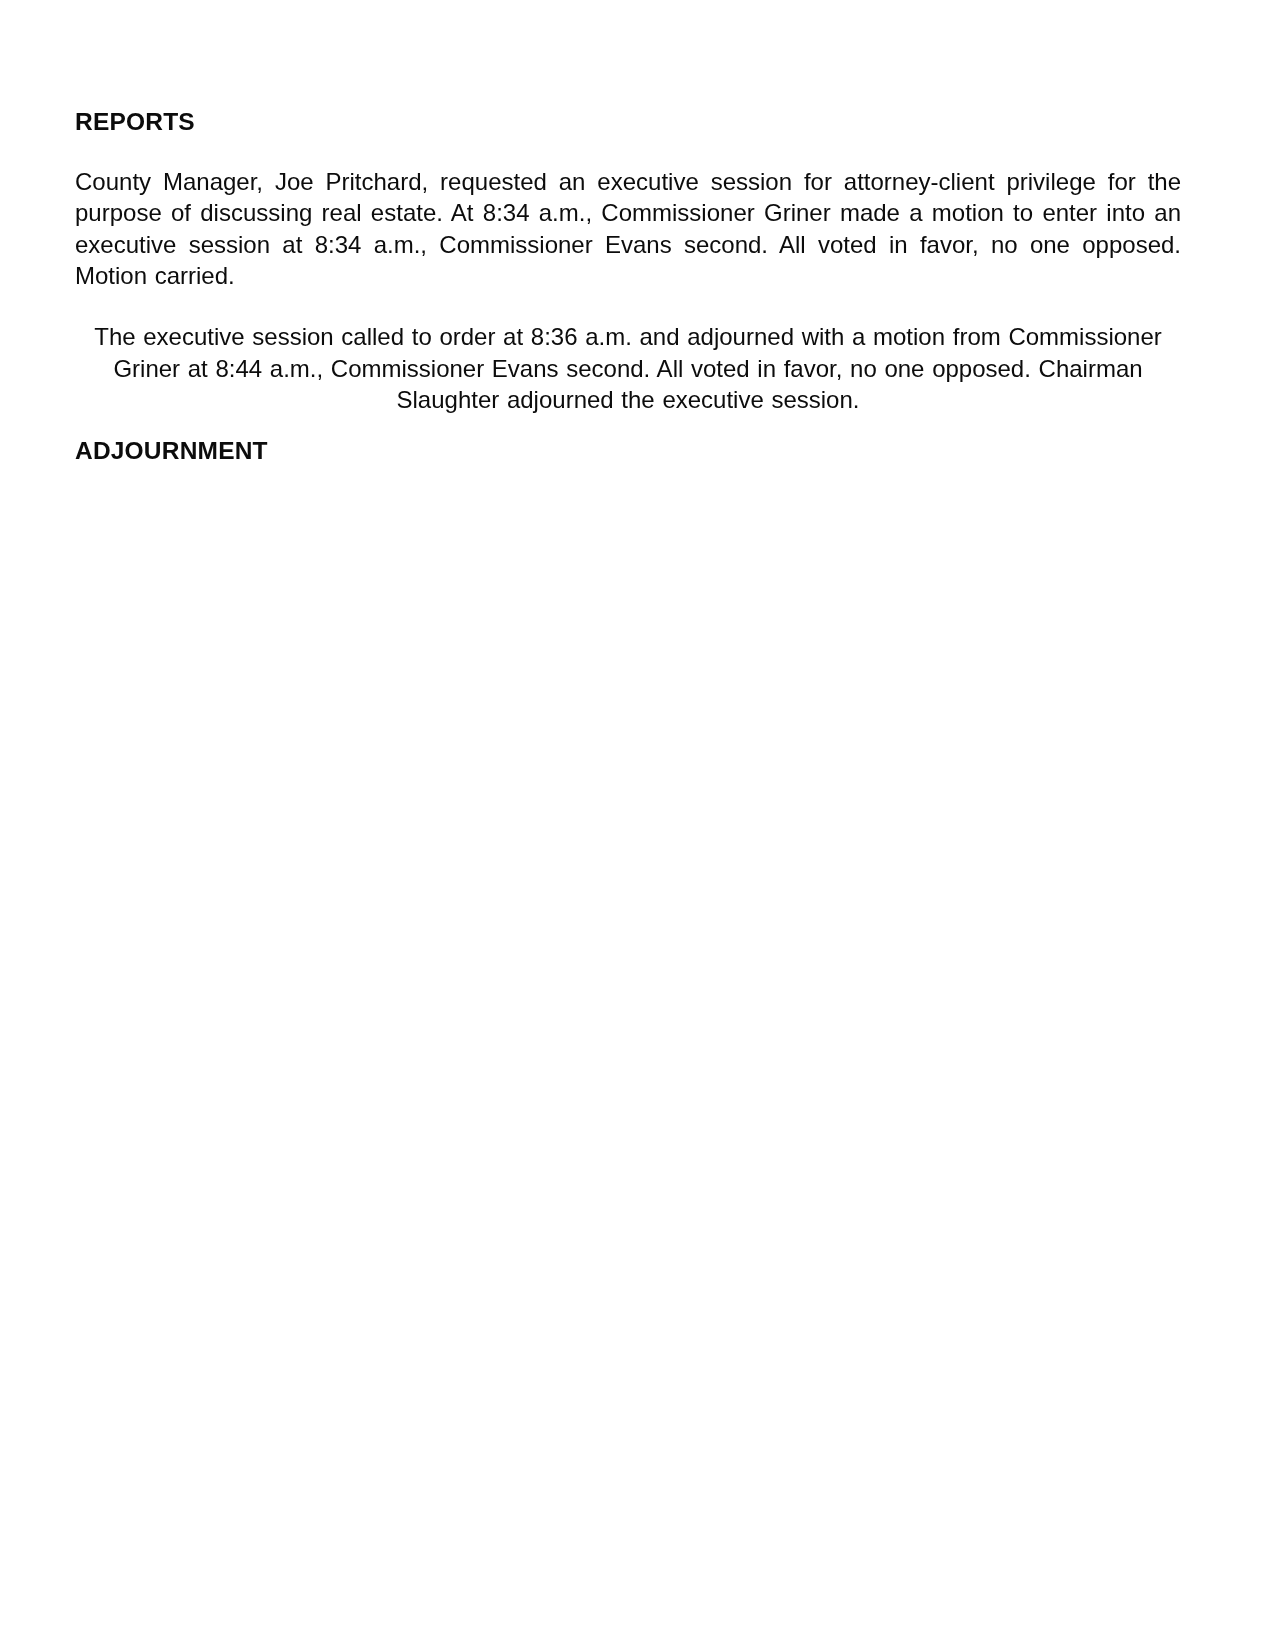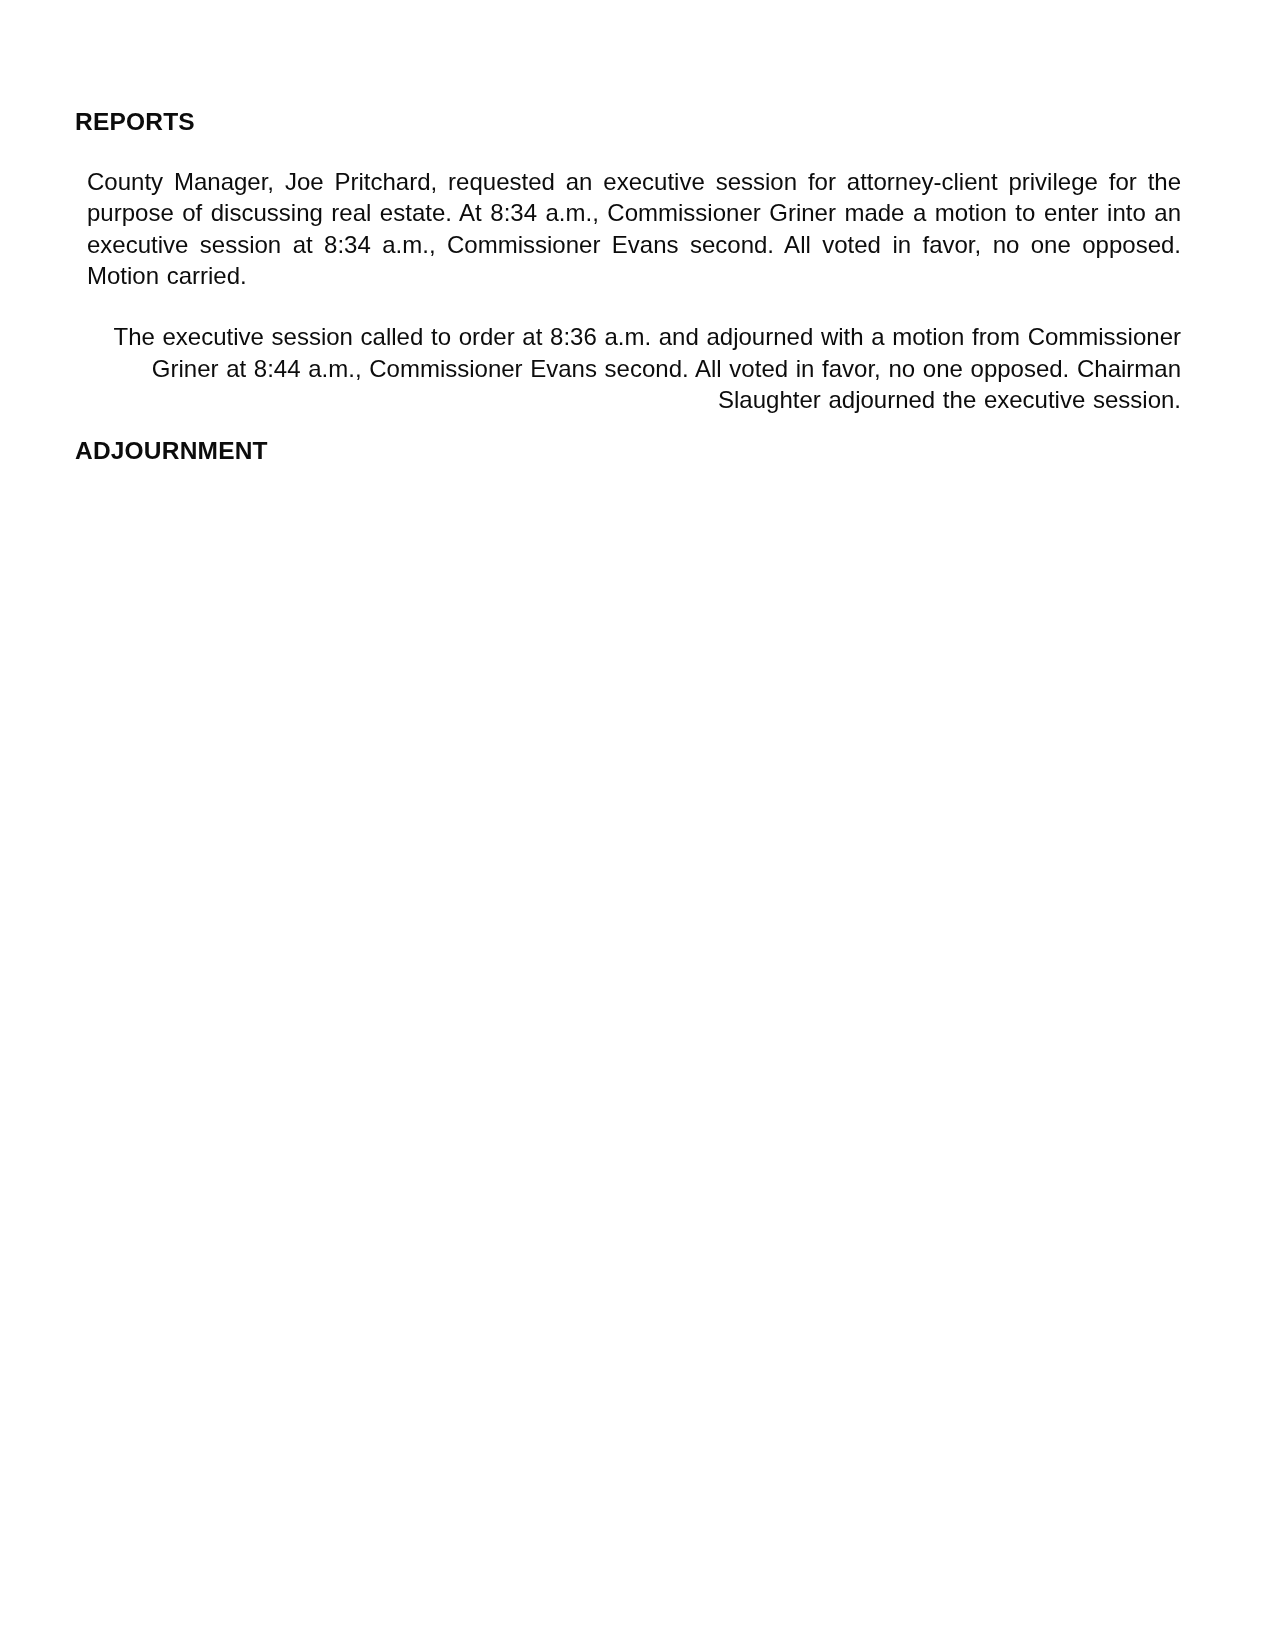--- a/index.html
+++ b/index.html
@@ -26,22 +26,22 @@
     margin: 0;
     letter-spacing: 0.2px;
   }
   .heading-reports { margin-bottom: 28px; }
   .heading-adjournment { margin-bottom: 10px; }
   .para {
     margin: 0;
     word-spacing: 1px;
   }
   .para.justified { text-align: justify; }
-  .para.left { text-align: right; }
-  .para-1 { margin-bottom: 29px; margin-left: 12px; }
+  .para.left { text-align: center; }
+  .para-1 { margin-bottom: 29px; }
   .para-2 { margin-bottom: 19px; }
   .para-3 { margin-bottom: 0; }
 </style>
 </head>
 <body>
 
 <div class="page">
 
   <h2 class="section-heading heading-reports">REPORTS</h2>
 

